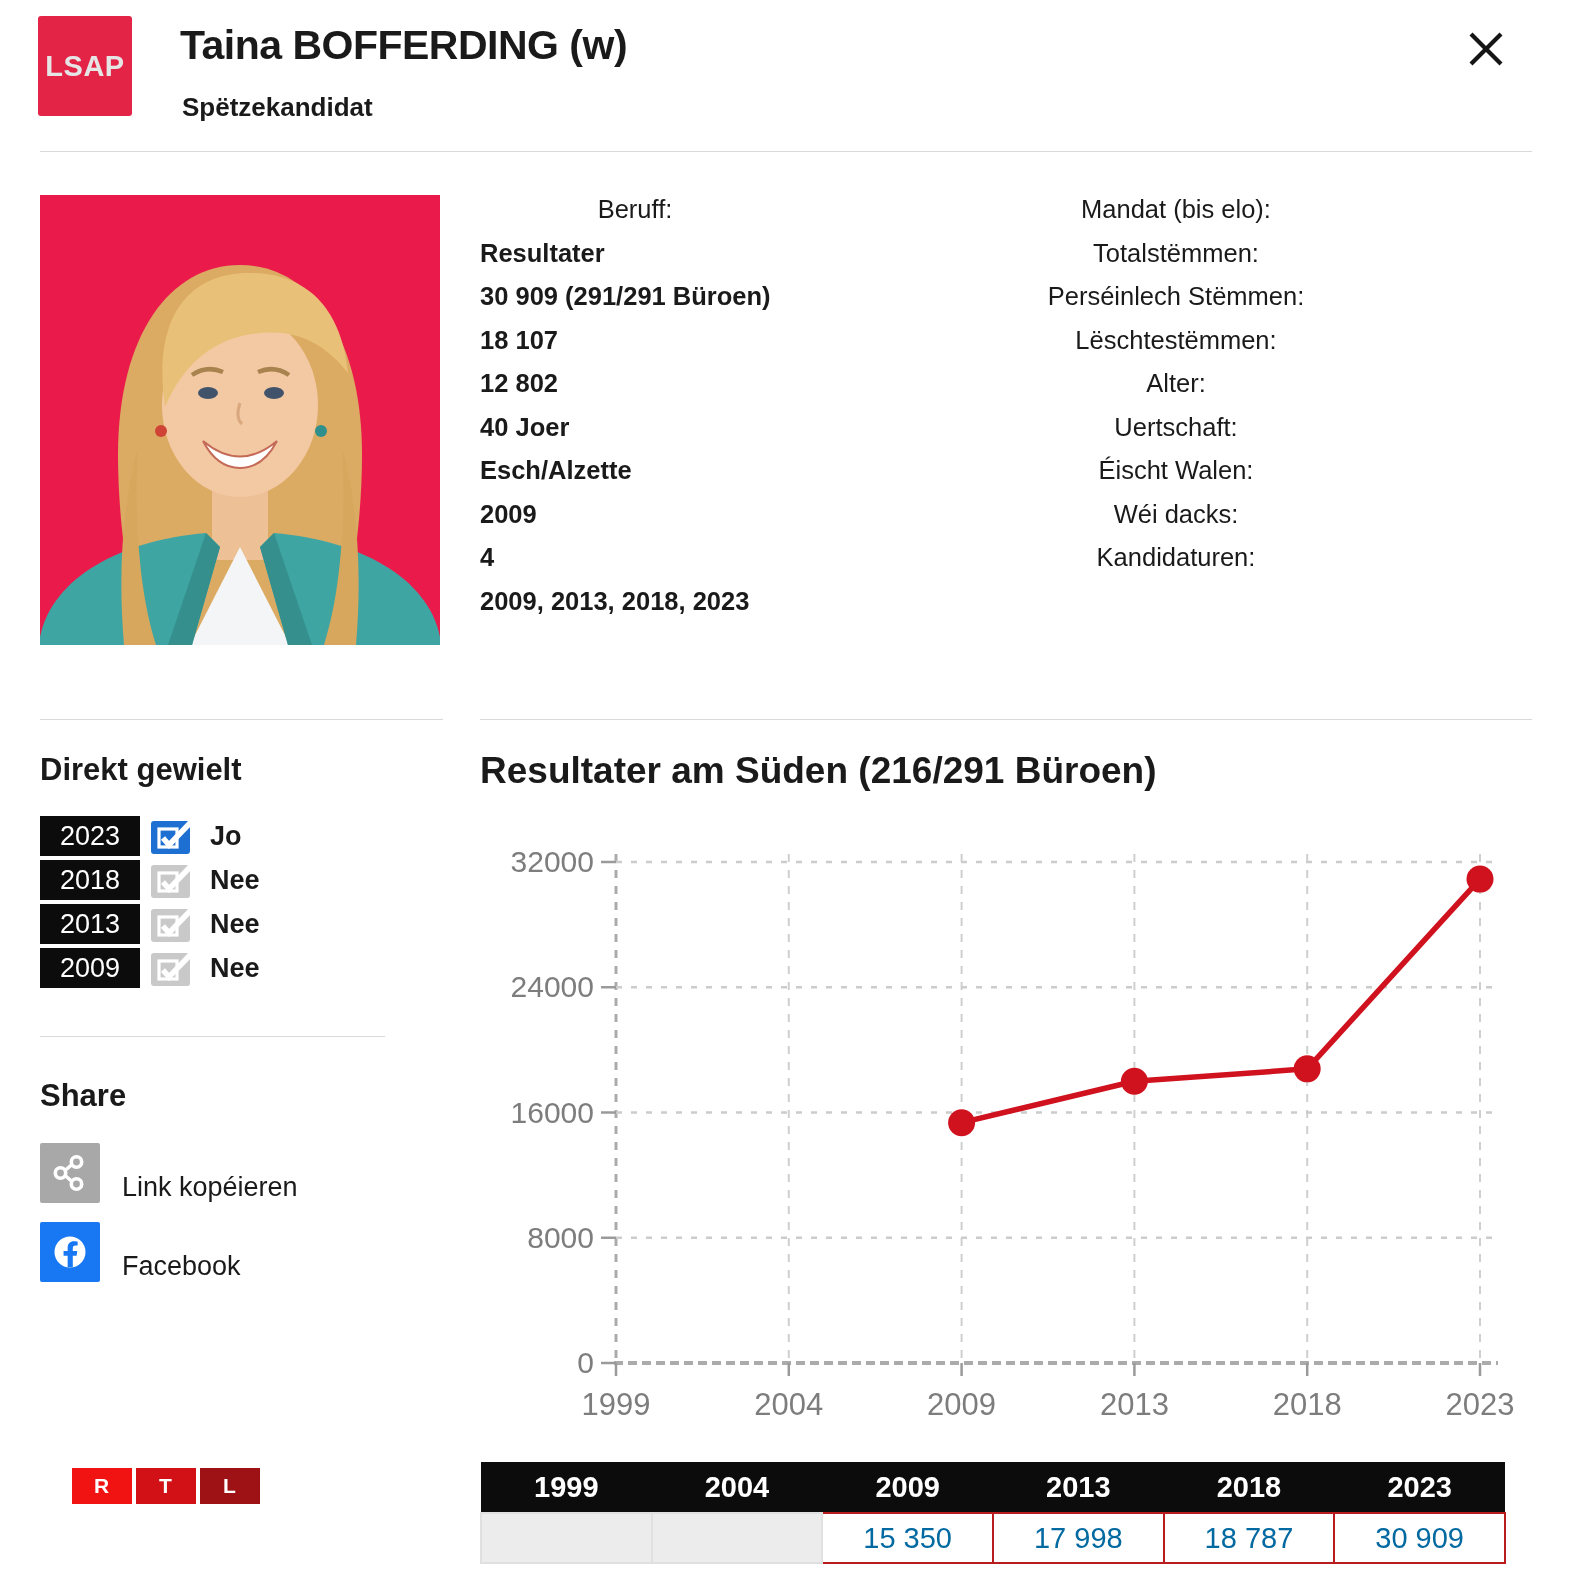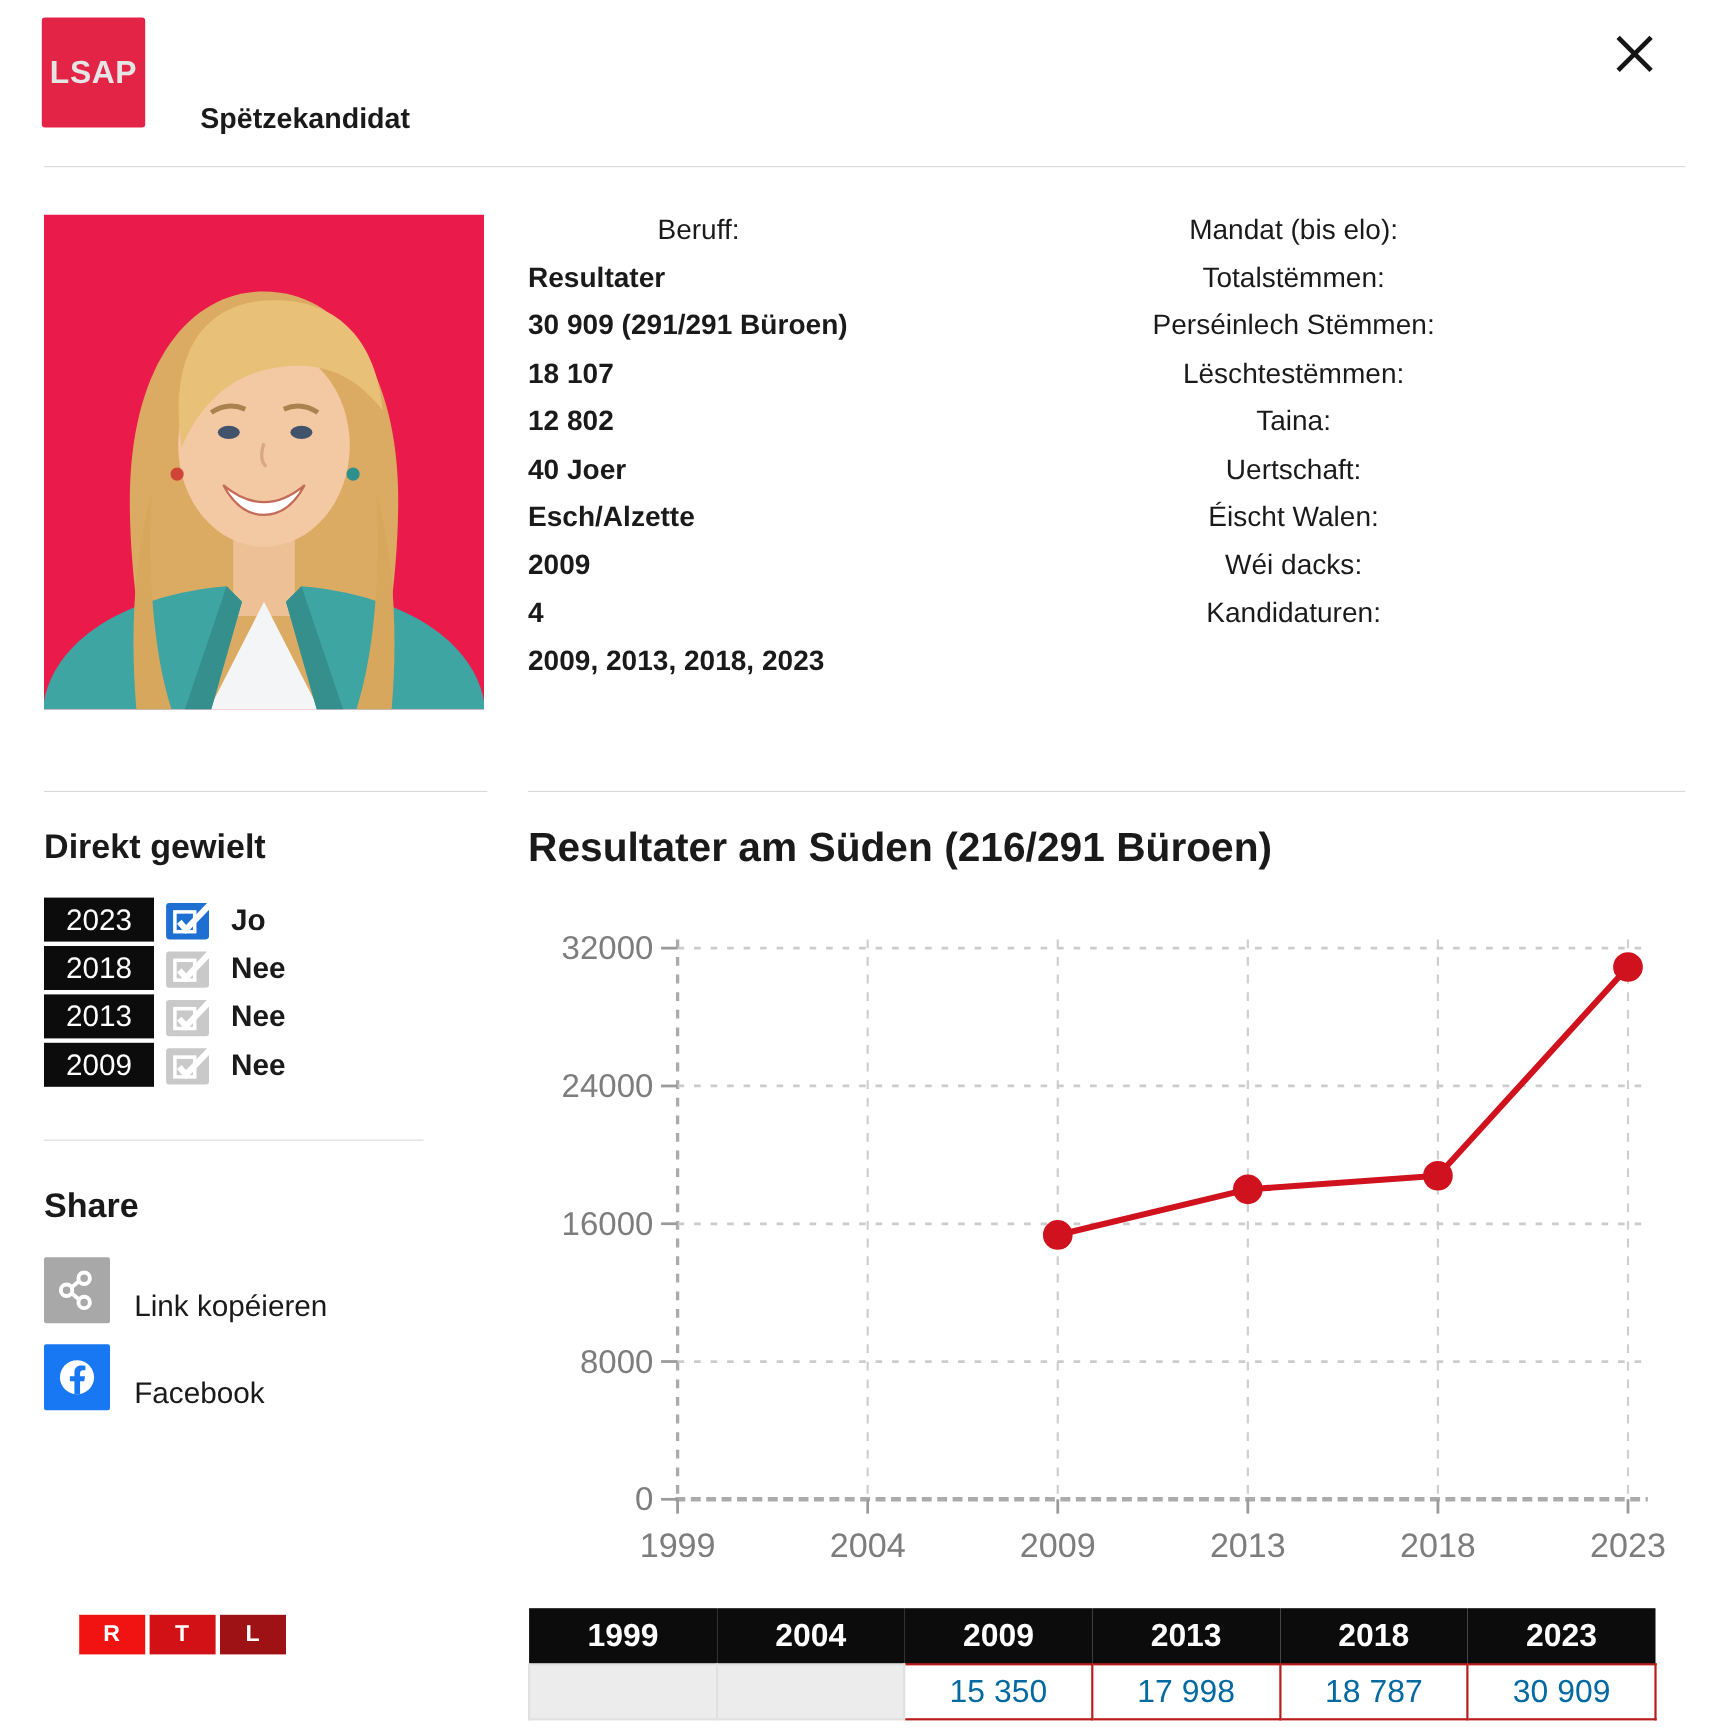--- a/index.html
+++ b/index.html
@@ -61,20 +61,21 @@
   .rtl-logo{left:72px;top:1468px;display:flex;gap:4px;}
   .rtl-box{width:60px;height:36px;display:flex;align-items:center;justify-content:center;
     color:#fff;font-weight:bold;font-size:21px;letter-spacing:1px;}
 </style>
 </head>
 <body>
 
 <div class="page">
 
   <div class="abs party-badge" style="background: rgb(227, 36, 71);">LSAP</div>
+  <div class="abs title">Taina BOFFERDING (w)</div>
   <div class="abs subtitle">Spëtzekandidat</div>
   <button class="abs close-btn">
     <svg width="44" height="44" viewBox="0 0 44 44">
       <line x1="7" y1="7" x2="37" y2="37" stroke="#151515" stroke-width="4.2"></line>
       <line x1="37" y1="7" x2="7" y2="37" stroke="#151515" stroke-width="4.2"></line>
     </svg>
   </button>
 
   <div class="divider" style="left:40px;top:151px;width:1492px;"></div>
 
@@ -104,21 +105,21 @@
   <div class="abs info" id="info-list">
       <div class="lbl">Beruff:</div>
       <div class="lbl">Mandat (bis elo):</div>
       <div class="val">Resultater</div>
       <div class="lbl">Totalstëmmen:</div>
       <div class="val">30 909 (291/291 Büroen)</div>
       <div class="lbl">Perséinlech Stëmmen:</div>
       <div class="val">18 107</div>
       <div class="lbl">Lëschtestëmmen:</div>
       <div class="val">12 802</div>
-      <div class="lbl">Taina:</div>
+      <div class="lbl">Alter:</div>
       <div class="val">40 Joer</div>
       <div class="lbl">Uertschaft:</div>
       <div class="val">Esch/Alzette</div>
       <div class="lbl">Éischt Walen:</div>
       <div class="val">2009</div>
       <div class="lbl">Wéi dacks:</div>
       <div class="val">4</div>
       <div class="lbl">Kandidaturen:</div>
       <div class="val">2009, 2013, 2018, 2023</div>
     </div>

